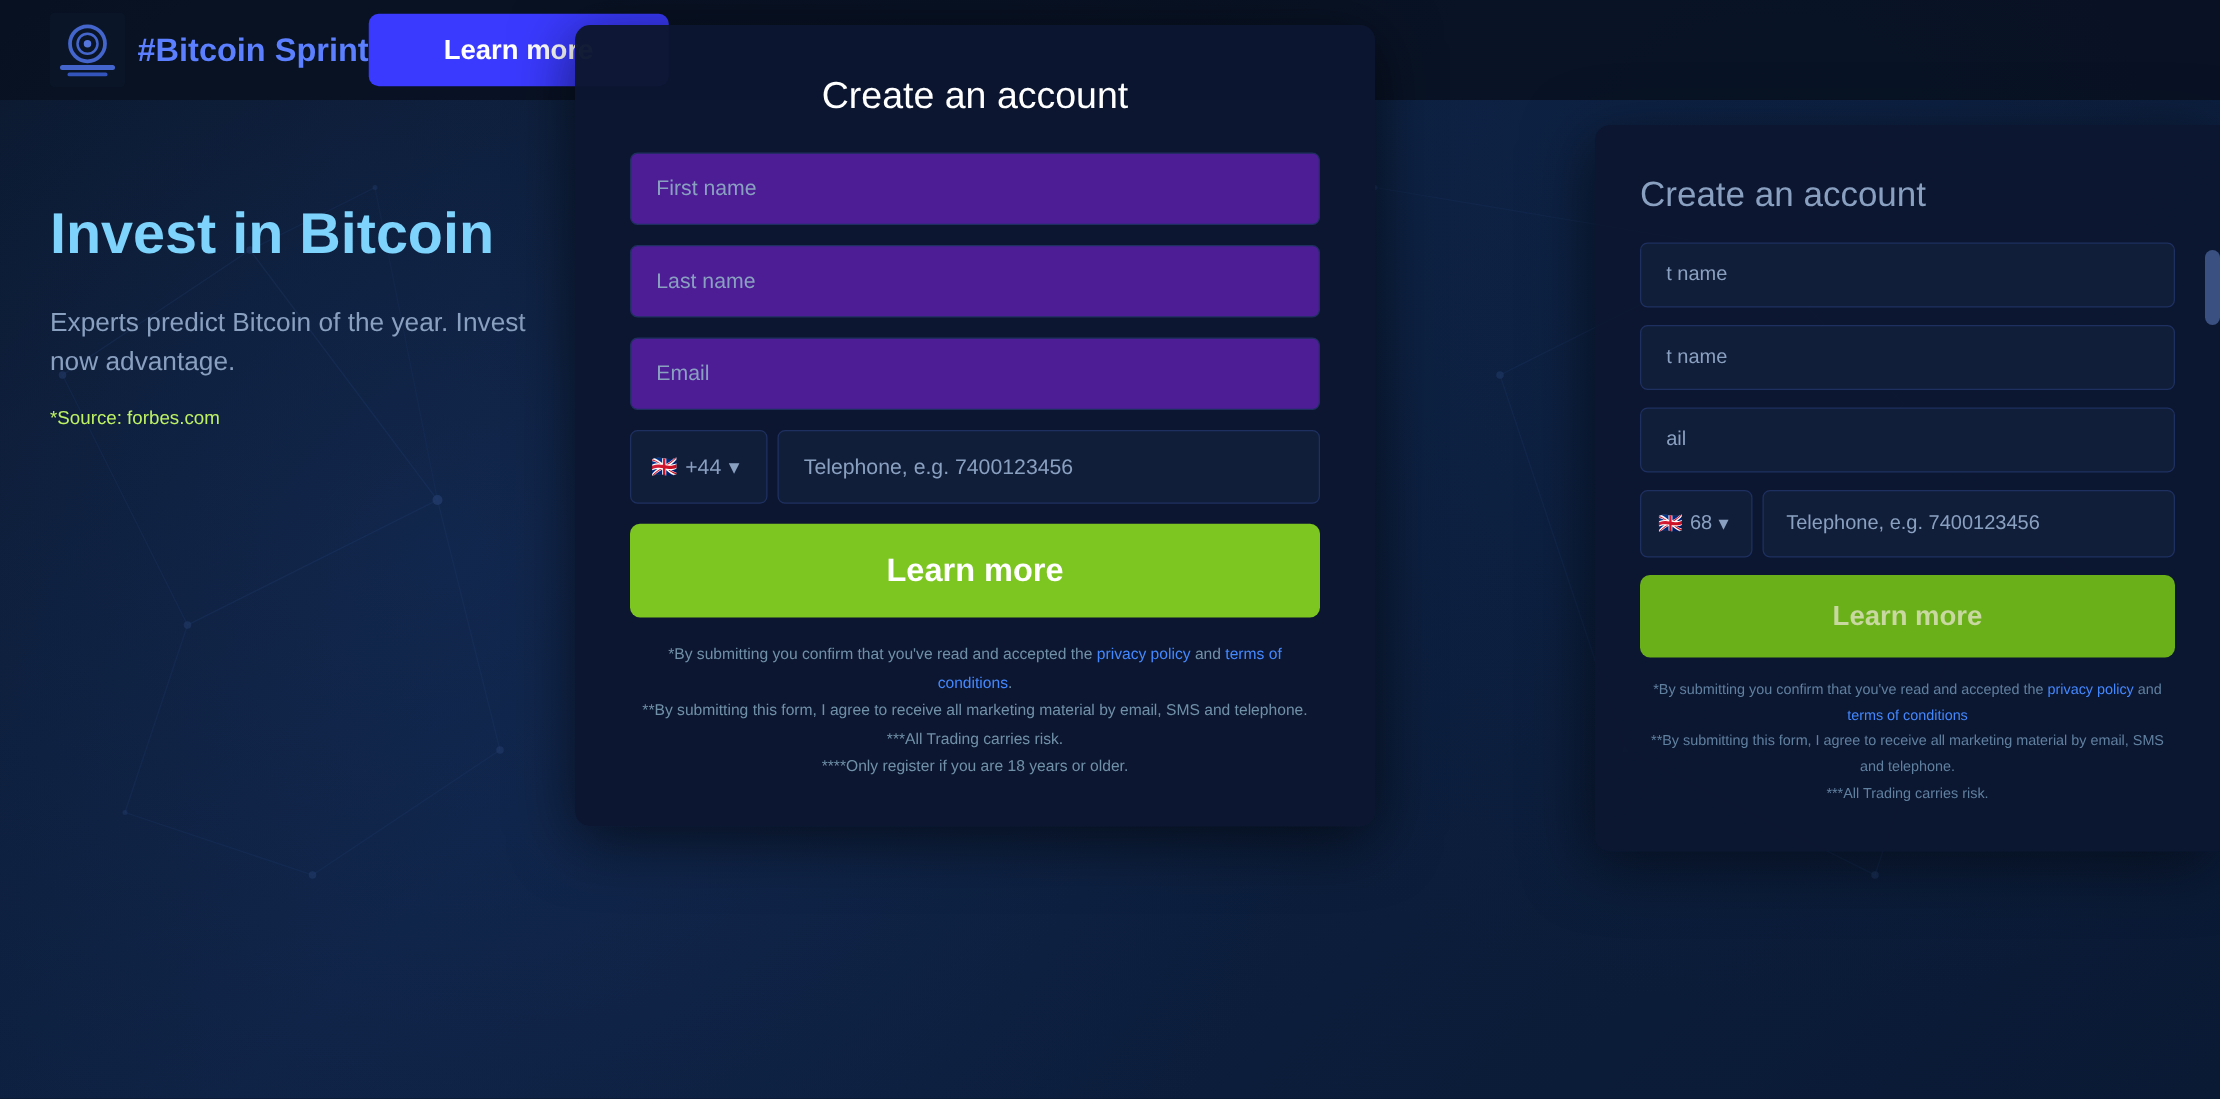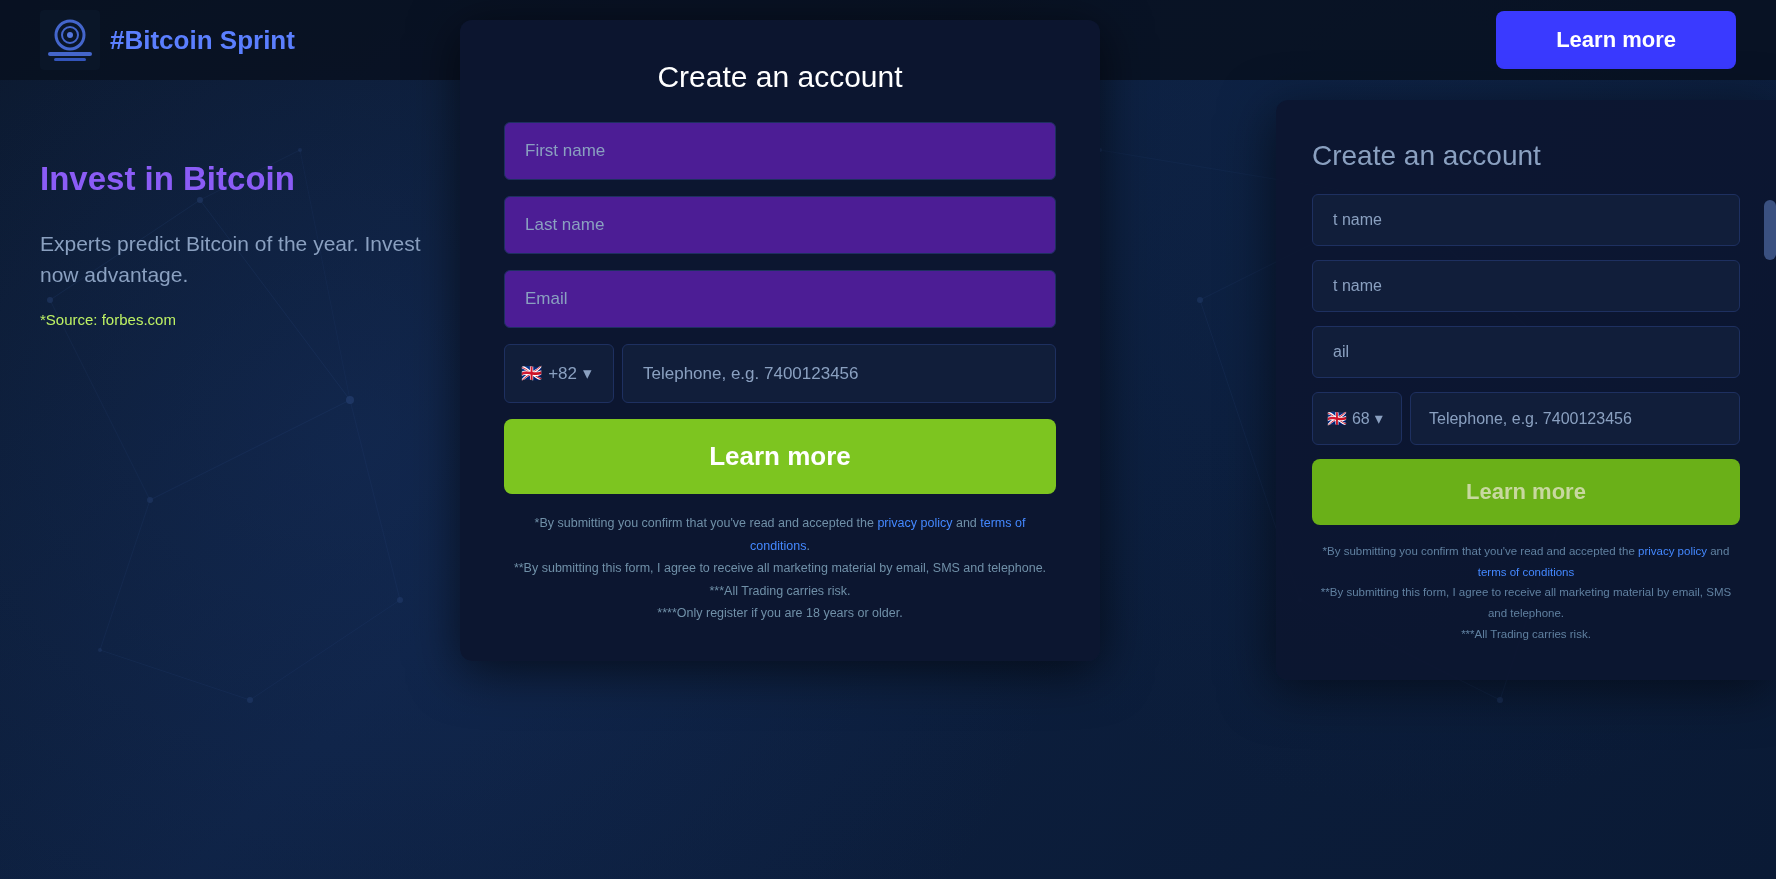--- a/index.html
+++ b/index.html
@@ -41,21 +41,20 @@
 
     
     .header {
       position: absolute;
       top: 0;
       left: 0;
       right: 0;
       height: 80px;
       display: flex;
       align-items: center;
-      justify-content: space-between;
       padding: 0 40px;
       z-index: 10;
       background: rgba(8, 16, 32, 0.85);
     }
 
     .logo {
       display: flex;
       align-items: center;
       gap: 10px;
     }
@@ -89,22 +88,22 @@
     
     .hero {
       position: absolute;
       top: 160px;
       left: 40px;
       width: 420px;
       z-index: 5;
     }
 
     .hero-title {
-      color: #8b5cf6;
-      font-size: 33px;
+      color: #7dd3fc;
+      font-size: 46px;
       font-weight: bold;
       margin-bottom: 30px;
       line-height: 1.15;
     }
 
     .hero-subtitle {
       color: #8aa0c0;
       font-size: 21px;
       line-height: 1.5;
       margin-bottom: 20px;
@@ -391,21 +390,21 @@
 
   <input class="form-input" type="text" placeholder="First name" style="">
 
   <input class="form-input" type="text" placeholder="Last name" style="">
 
   <input class="form-input" type="email" placeholder="Email" style="">
 
   <div class="phone-row">
     <div class="phone-flag-select">
       <span>🇬🇧</span>
-      <span>+82</span>
+      <span>+44</span>
       <span>▾</span>
     </div>
     <input class="phone-input" type="tel" placeholder="Telephone, e.g. 7400123456" style="">
   </div>
 
   <button class="learn-more-btn">Learn more</button>
 
   <div class="disclaimer">
     <span>
       <span>*By submitting you confirm that you've read and accepted the </span><a href="#">privacy policy</a><span> and </span><a href="#">terms of conditions</a><span>.</span>

